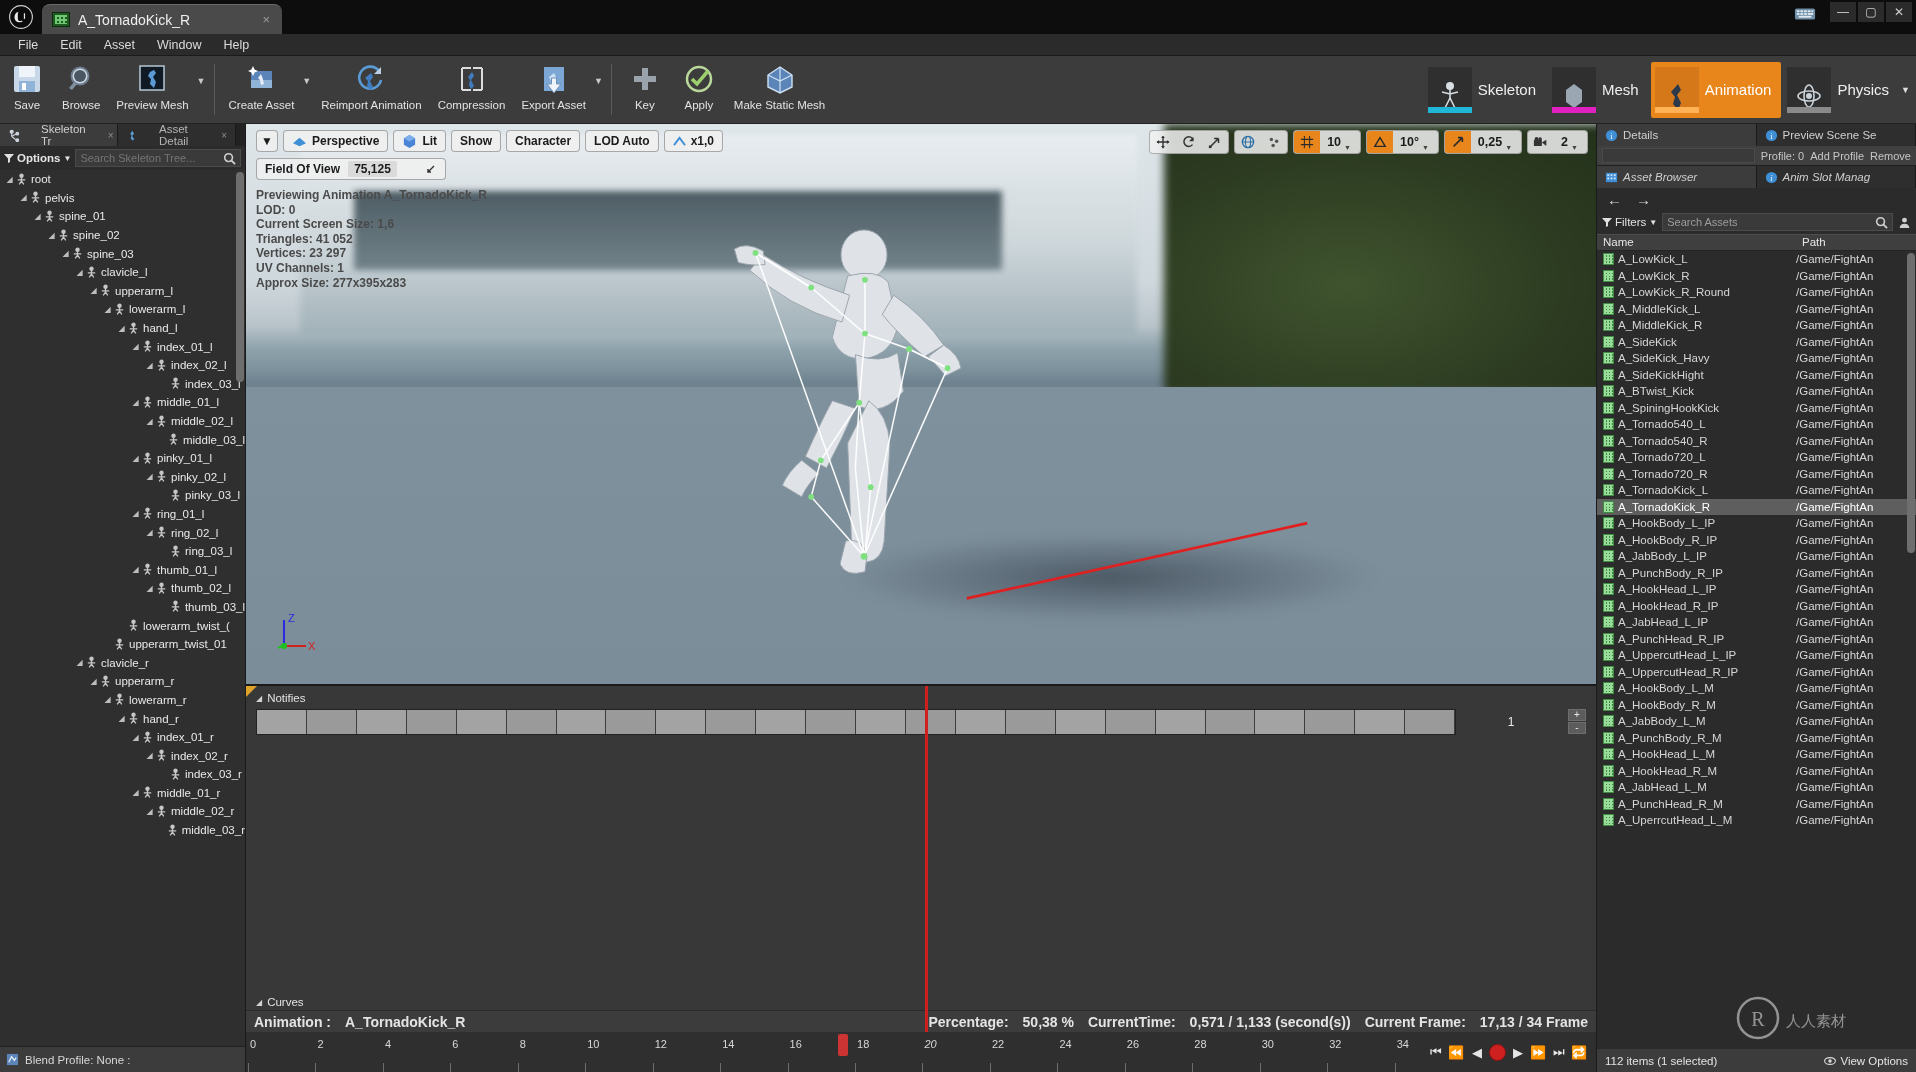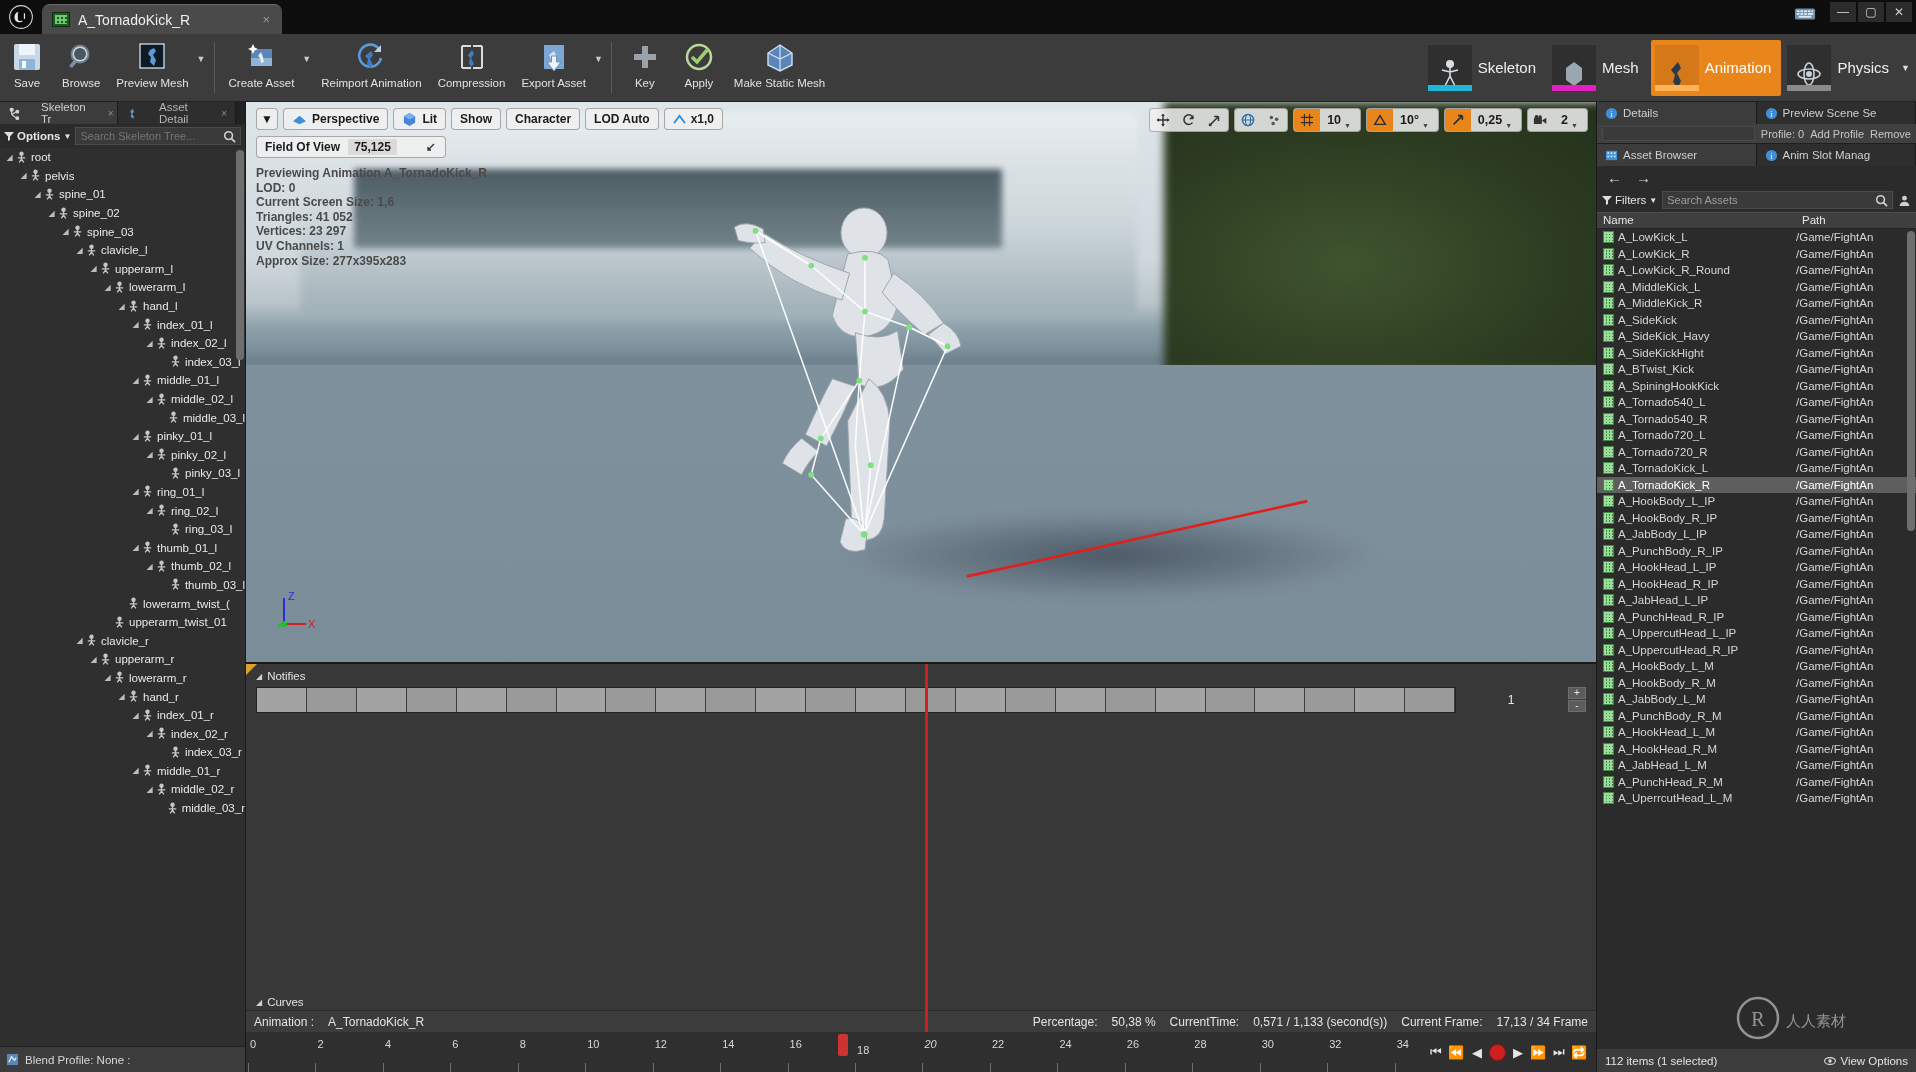--- a/index.html
+++ b/index.html
@@ -123,41 +123,41 @@
   .notifytrack { margin:2px 10px 0 10px; display:flex; height:26px; }
   .ntrack { flex:1; display:flex; background:#2d2d2d; border:1px solid #222;}
   .nseg { flex:1; border-right:1px solid #3e3e3e; background:#9a9a9a;}
   .nseg:nth-child(odd){background:#a3a3a3;}
   .nplay{position:absolute;width:3px;background:#cf2020;top:0;bottom:0;}
   .ncount { width:110px; display:flex; align-items:center; justify-content:center; font-size:12px; color:#e9e9e9;}
   .nplus { display:flex; flex-direction:column; gap:1px; margin-left:2px;}
   .nbtn { width:18px; height:12px; background:#5c5c5c; border:1px solid #6e6e6e; color:#e9e9e9;
      font-size:10px; line-height:10px; display:flex; align-items:center; justify-content:center;}
   .curverow { margin-top:auto; padding:0 0 2px 10px; }
-  .statusrow { height:22px; background:#3c3c3c; display:flex; align-items:center; font-size:12px;
-     color:#e4e4e4; border-top:1px solid #2a2a2a; padding:0 8px; gap:14px;}
+  .statusrow { height:22px; background:#3c3c3c; display:flex; align-items:center; font-size:14px;
+     color:#e4e4e4; border-top:1px solid #2a2a2a; padding:0 8px; gap:14px;font-weight:bold;}
   .timeline { height:40px; background:#2f2f2f; display:flex; align-items:center; position:relative;}
   .ruler { flex:1; position:relative; height:40px;}
   .tick { position:absolute; top:6px; font-size:11px; color:#d8d8d8;}
   .tmark{position:absolute;bottom:0;width:1px;height:9px;background:#6d6d6d;}
   .playhead{position:absolute;top:2px;width:10px;height:22px;background:#c33;border-radius:2px;}
   .transport { display:flex; align-items:center; gap:7px; padding:0 8px;}
   .tbtn{color:#e6e6e6;font-size:13px;display:flex;align-items:center;}
   .recbtn{width:17px;height:17px;border-radius:50%;background:#cf2020;border:1px solid #8b1212;}
 
   
   .right { width:320px; background:#2b2b2b; display:flex; flex-direction:column; border-left:1px solid #1a1a1a;}
   .r-tabs { height:22px; display:flex; background:#222;}
   .r-tab { flex:1; display:flex; align-items:center; gap:5px; padding:0 8px; font-size:11.5px; color:#cfcfcf;
      background:#2e2e2e; border-right:1px solid #1a1a1a; overflow:hidden; white-space:nowrap;}
   .r-tab.active{background:#3c3c3c;}
   .r-sub { height:20px; background:#404040; display:flex; align-items:center; gap:6px; padding:0 5px; font-size:11px;
     color:#c6c6c6; border-bottom:1px solid #1f1f1f;}
   .r-sub .sbox{flex:1;height:15px;background:#3a3a3a;border:1px solid #4a4a4a;}
-  .ab-tabs{height:22px;display:flex;background:#222;}
+  .ab-tabs{height:22px;display:flex;background:#222;font-style:italic;}
   .nav { height:22px; display:flex; align-items:center; gap:14px; padding:0 10px; background:#2b2b2b;}
   .nav .arr { font-size:15px; color:#dadada;}
   .filterrow { height:24px; display:flex; align-items:center; gap:5px; padding:0 5px; background:#2b2b2b;}
   .fbtn{font-size:11.5px;color:#e3e3e3;display:flex;align-items:center;gap:3px;}
   .fsearch{flex:1;height:18px;background:#3a3a3a;border:1px solid #4b4b4b;display:flex;align-items:center;
     padding:0 4px;color:#9d9d9d;font-size:11px;}
   .colhdr { height:17px; background:#3f3f3f; display:flex; font-size:11.5px; color:#e6e6e6;
      border-top:1px solid #4d4d4d; border-bottom:1px solid #242424;}
   .colhdr div{ padding:1px 6px; }
   .c-name{flex:1;}
@@ -211,20 +211,27 @@
           </g>
         </svg>
     </div>
     <div class="win-ctrls">
       <div class="win-btn">—</div>
       <div class="win-btn">▢</div>
       <div class="win-btn close">✕</div>
     </div>
   </div>
 
+  <div class="menubar">
+    <div class="mi">File</div>
+    <div class="mi">Edit</div>
+    <div class="mi">Asset</div>
+    <div class="mi">Window</div>
+    <div class="mi">Help</div>
+  </div>
 
   <div class="toolbar">
 
     <div class="tb-item">
       <div class="tb-ico">
         <svg viewBox="0 0 32 32" width="32" height="32">
             <rect x="3" y="3" width="26" height="26" rx="2" fill="#c9d8e8"></rect>
         <rect x="8" y="3" width="16" height="11" fill="#eef4fa"></rect>
             <rect x="8" y="18" width="16" height="11" fill="#8fb4d8"></rect>
         <rect x="11" y="20" width="4" height="7" fill="#fff"></rect>
@@ -1097,21 +1104,21 @@
               <div class="tick" style="left: calc(22.9412% + 4px);">8</div>
               <div class="tmark" style="left: calc(22.9412% + 2px);"></div>
               <div class="tick" style="left: calc(28.6765% + 4px);">10</div>
               <div class="tmark" style="left: calc(28.6765% + 2px);"></div>
               <div class="tick" style="left: calc(34.4118% + 4px);">12</div>
               <div class="tmark" style="left: calc(34.4118% + 2px);"></div>
               <div class="tick" style="left: calc(40.1471% + 4px);">14</div>
               <div class="tmark" style="left: calc(40.1471% + 2px);"></div>
               <div class="tick" style="left: calc(45.8824% + 4px);">16</div>
               <div class="tmark" style="left: calc(45.8824% + 2px);"></div>
-              <div class="tick" style="left: calc(51.6176% + 4px); margin-top: 6px;">18</div>
+              <div class="tick" style="left: calc(51.6176% + 4px);">18</div>
               <div class="tmark" style="left: calc(51.6176% + 2px);"></div>
               <div class="tick" style="left: calc(57.3529% + 4px); font-style: italic;">20</div>
               <div class="tmark" style="left: calc(57.3529% + 2px);"></div>
               <div class="tick" style="left: calc(63.0882% + 4px);">22</div>
               <div class="tmark" style="left: calc(63.0882% + 2px);"></div>
               <div class="tick" style="left: calc(68.8235% + 4px);">24</div>
               <div class="tmark" style="left: calc(68.8235% + 2px);"></div>
               <div class="tick" style="left: calc(74.5588% + 4px);">26</div>
               <div class="tmark" style="left: calc(74.5588% + 2px);"></div>
               <div class="tick" style="left: calc(80.2941% + 4px);">28</div>

